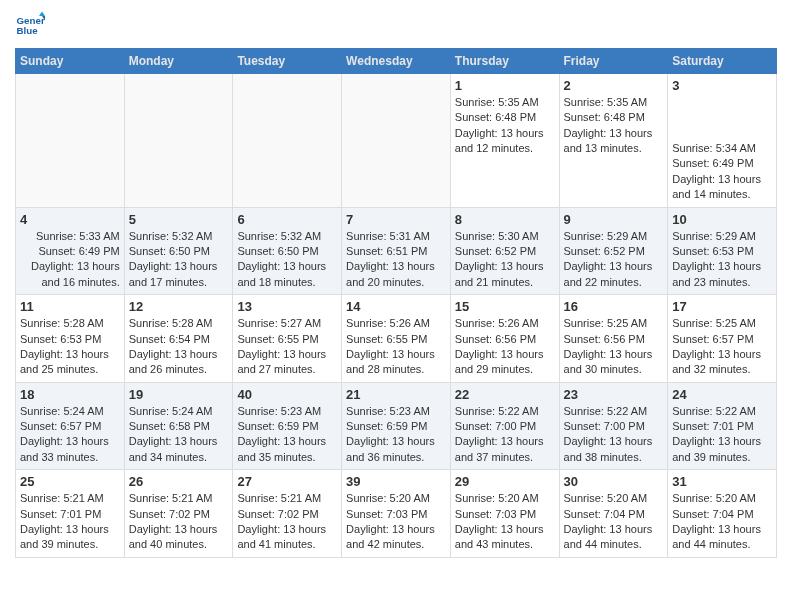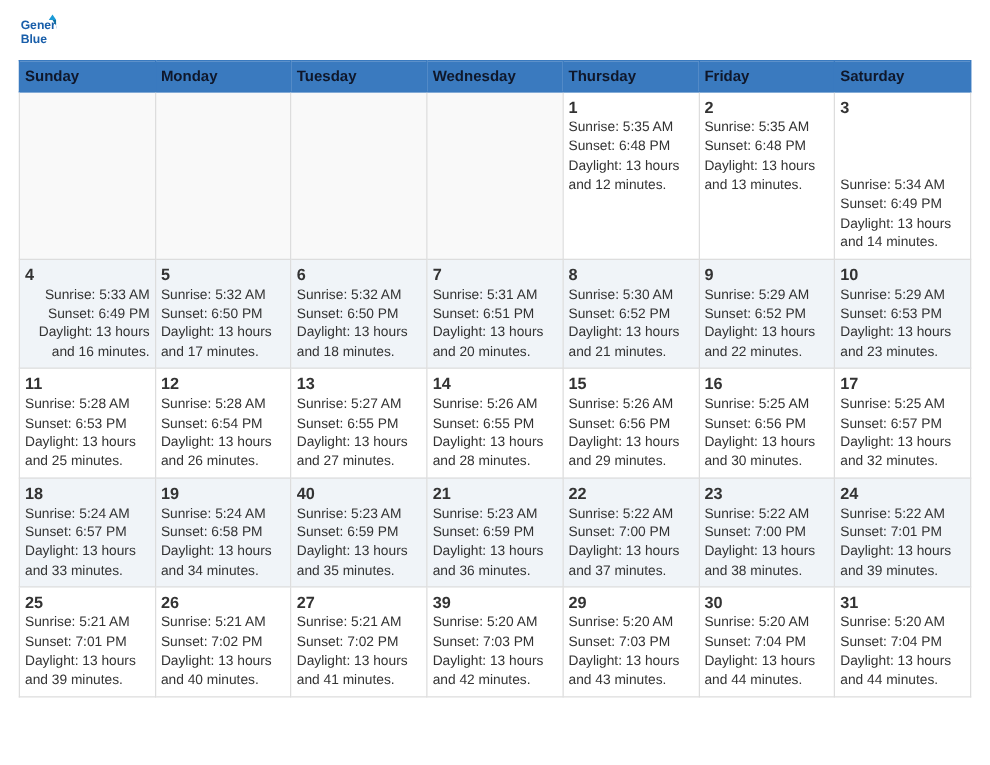--- a/index.html
+++ b/index.html
@@ -43,21 +43,21 @@
       font-size: 14px;
       color: #555;
     }
     table {
       width: 100%;
       border-collapse: collapse;
       table-layout: fixed;
     }
     thead tr {
       background: #3a7abf;
-      color: #0f172a;
+      color: #e5e5e5;
     }
     thead th {
       padding: 5px 4px;
       font-size: 12px;
       font-weight: bold;
       text-align: left;
       border: 1px solid #3a7abf;
     }
     tbody tr {
       border-bottom: 1px solid #ccc;

